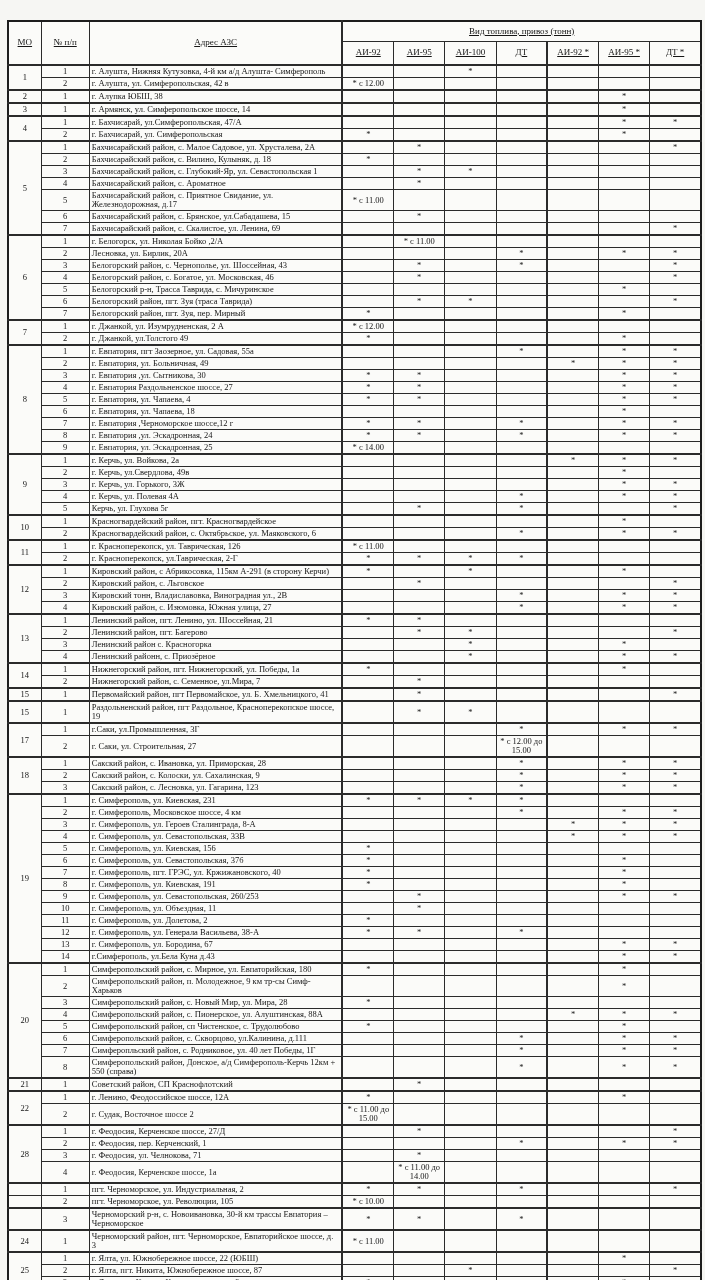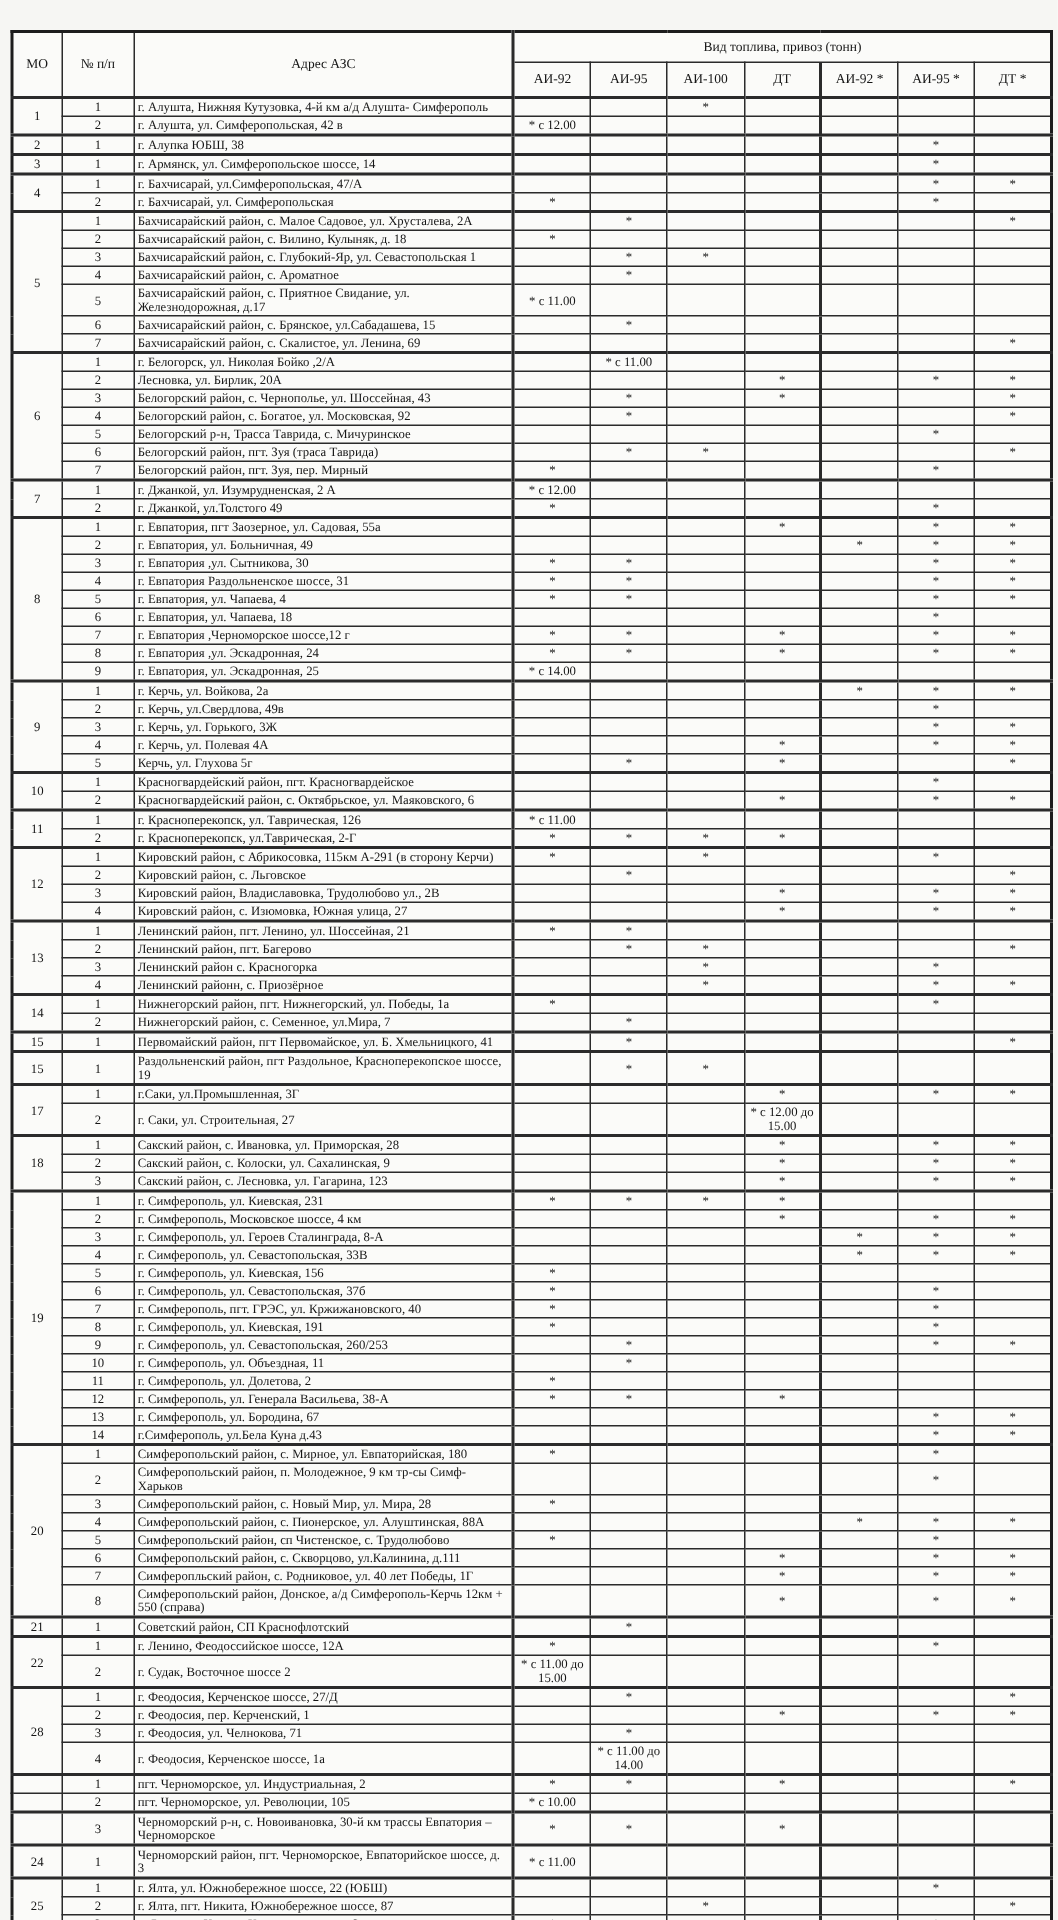--- a/index.html
+++ b/index.html
@@ -24,21 +24,21 @@
   col.c-fuel{width:51px;}
   table{border:2px solid #1d1d1d;}
   th,td{
     border:1px solid #2b2b2b;
     padding:1px 2px;
     line-height:1.06;
     font-weight:normal;
     vertical-align:middle;
     overflow:hidden;
   }
-  thead th{text-align:center;font-size:9px;}
+  thead th{text-align:center;font-size:9px;text-decoration:underline;}
   thead tr.sub th{height:20px;}
   thead tr.top th{height:17px;}
   thead tr.sub th{border-bottom-width:2px;margin-top:16px;}
   th[rowspan]{border-bottom-width:2px;}
   td.mo, td.num{text-align:center;}
   td.addr{text-align:left;word-wrap:break-word;}
   td.fuel{text-align:center;padding:1px 1px;}
   .bl2{border-left-width:2px;}
   tr.grp > th, tr.grp > td{border-top-width:2px;}
 </style>
@@ -254,21 +254,21 @@
           <td class="fuel bl2"></td>
           <td class="fuel">*</td>
           <td class="fuel"></td>
           <td class="fuel">*</td>
           <td class="fuel bl2"></td>
           <td class="fuel"></td>
           <td class="fuel">*</td>
         </tr>
         <tr>
           <td class="num">4</td>
-          <td class="addr">Белогорский район, с. Богатое, ул. Московская, 92</td>
+          <td class="addr">Белогорский район, с. Богатое, ул. Московская, 46</td>
           <td class="fuel bl2"></td>
           <td class="fuel">*</td>
           <td class="fuel"></td>
           <td class="fuel"></td>
           <td class="fuel bl2"></td>
           <td class="fuel"></td>
           <td class="fuel">*</td>
         </tr>
         <tr>
           <td class="num">5</td>
@@ -355,21 +355,21 @@
           <td class="fuel bl2">*</td>
           <td class="fuel">*</td>
           <td class="fuel"></td>
           <td class="fuel"></td>
           <td class="fuel bl2"></td>
           <td class="fuel">*</td>
           <td class="fuel">*</td>
         </tr>
         <tr>
           <td class="num">4</td>
-          <td class="addr">г. Евпатория Раздольненское шоссе, 31</td>
+          <td class="addr">г. Евпатория Раздольненское шоссе, 27</td>
           <td class="fuel bl2">*</td>
           <td class="fuel">*</td>
           <td class="fuel"></td>
           <td class="fuel"></td>
           <td class="fuel bl2"></td>
           <td class="fuel">*</td>
           <td class="fuel">*</td>
         </tr>
         <tr>
           <td class="num">5</td>
@@ -546,21 +546,21 @@
           <td class="fuel bl2"></td>
           <td class="fuel">*</td>
           <td class="fuel"></td>
           <td class="fuel"></td>
           <td class="fuel bl2"></td>
           <td class="fuel"></td>
           <td class="fuel">*</td>
         </tr>
         <tr>
           <td class="num">3</td>
-          <td class="addr">Кировский район, Владиславовка, Трудолюбово ул., 2В</td>
+          <td class="addr">Кировский тонн, Владиславовка, Виноградная ул., 2В</td>
           <td class="fuel bl2"></td>
           <td class="fuel"></td>
           <td class="fuel"></td>
           <td class="fuel">*</td>
           <td class="fuel bl2"></td>
           <td class="fuel">*</td>
           <td class="fuel">*</td>
         </tr>
         <tr>
           <td class="num">4</td>

